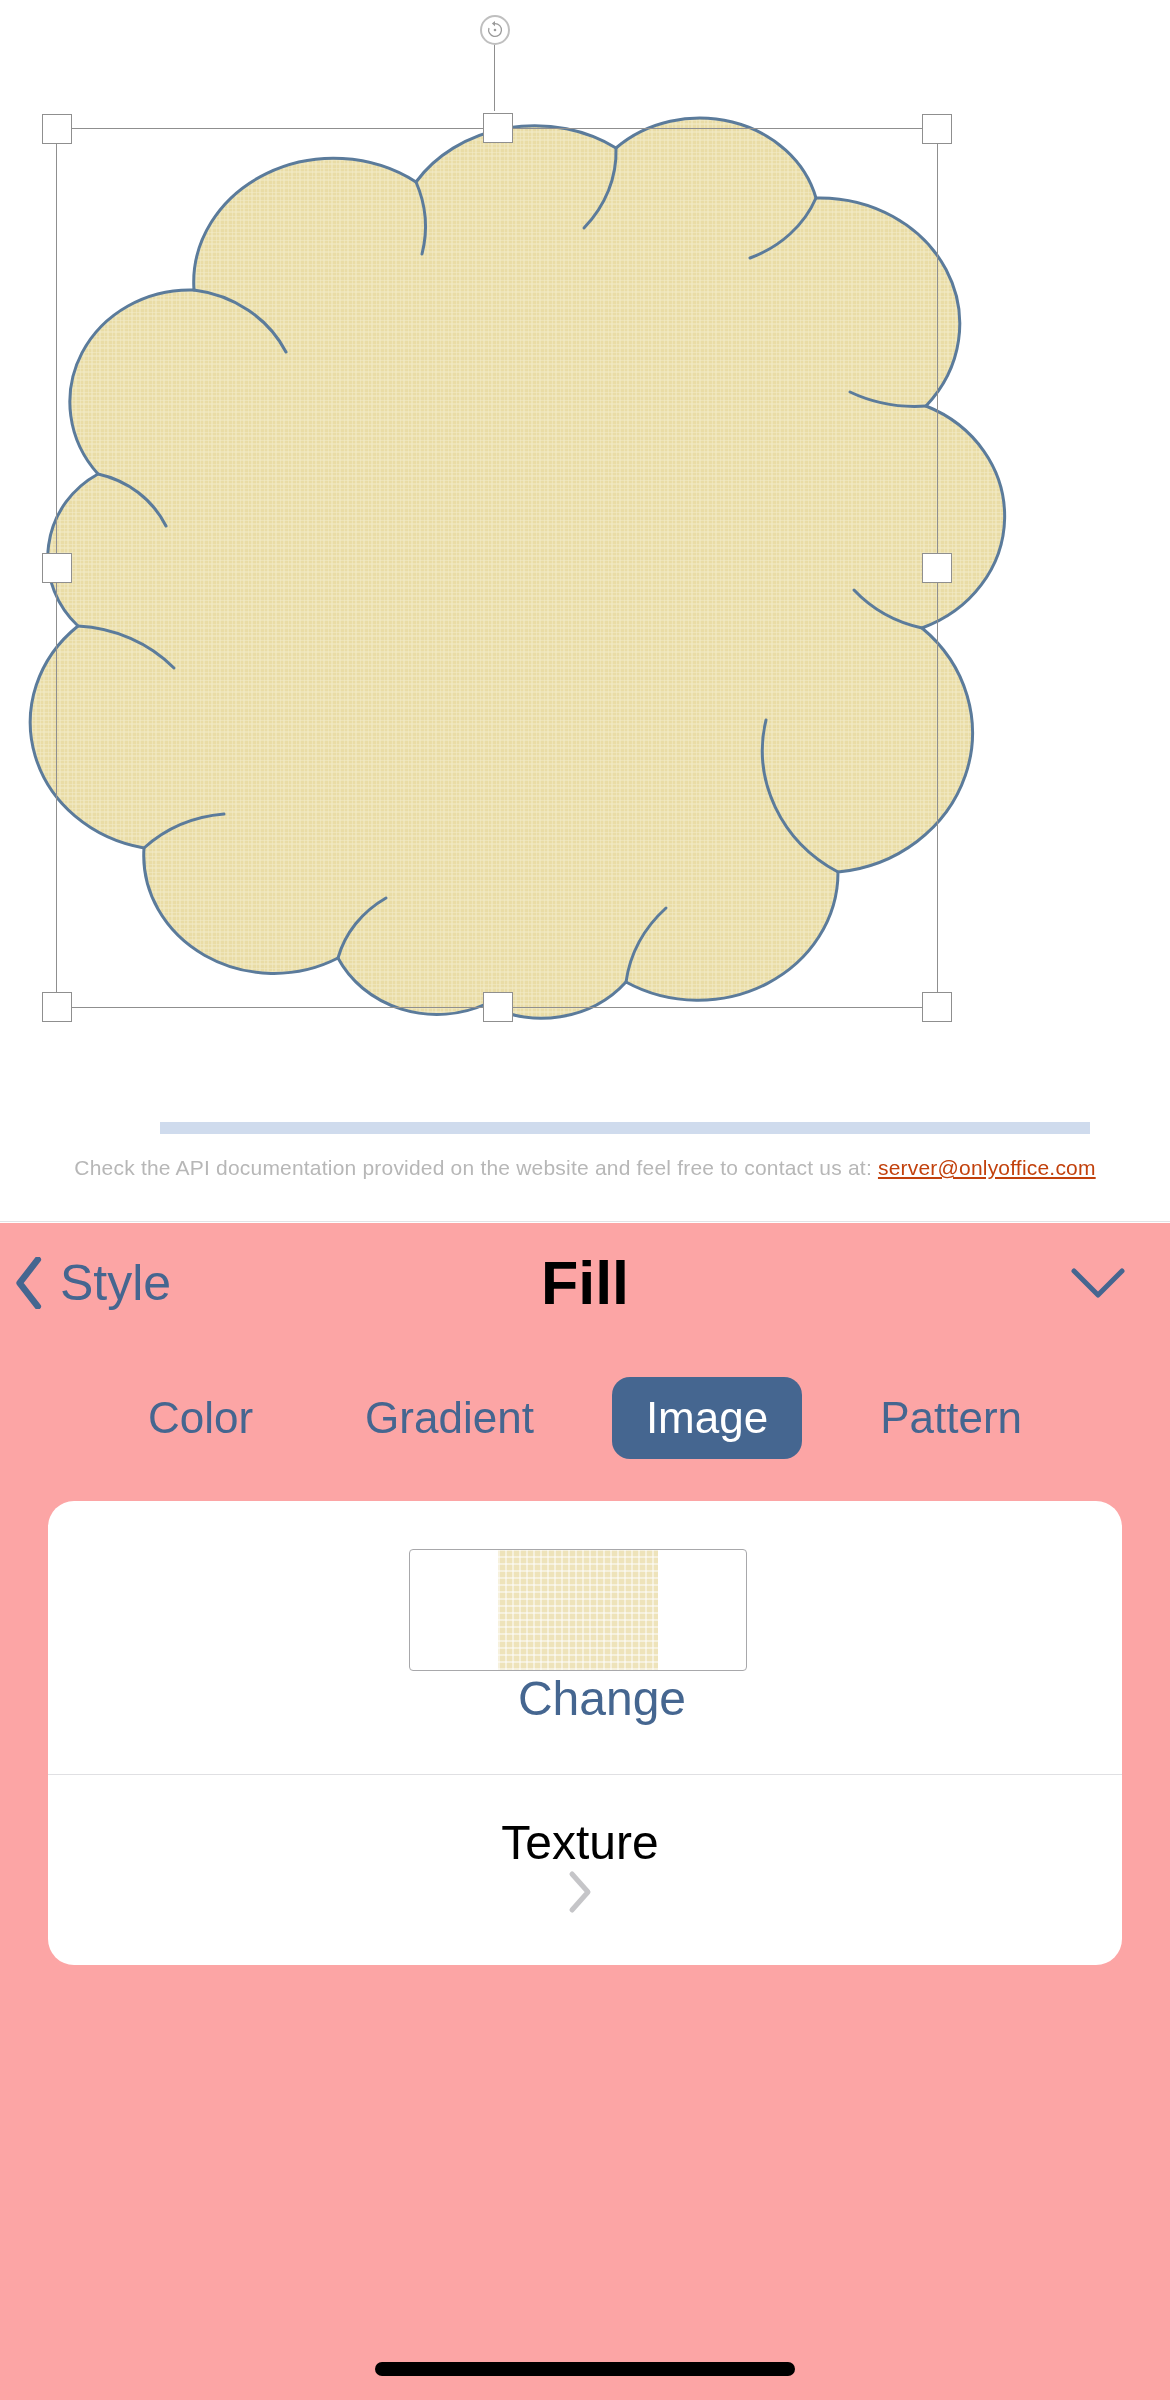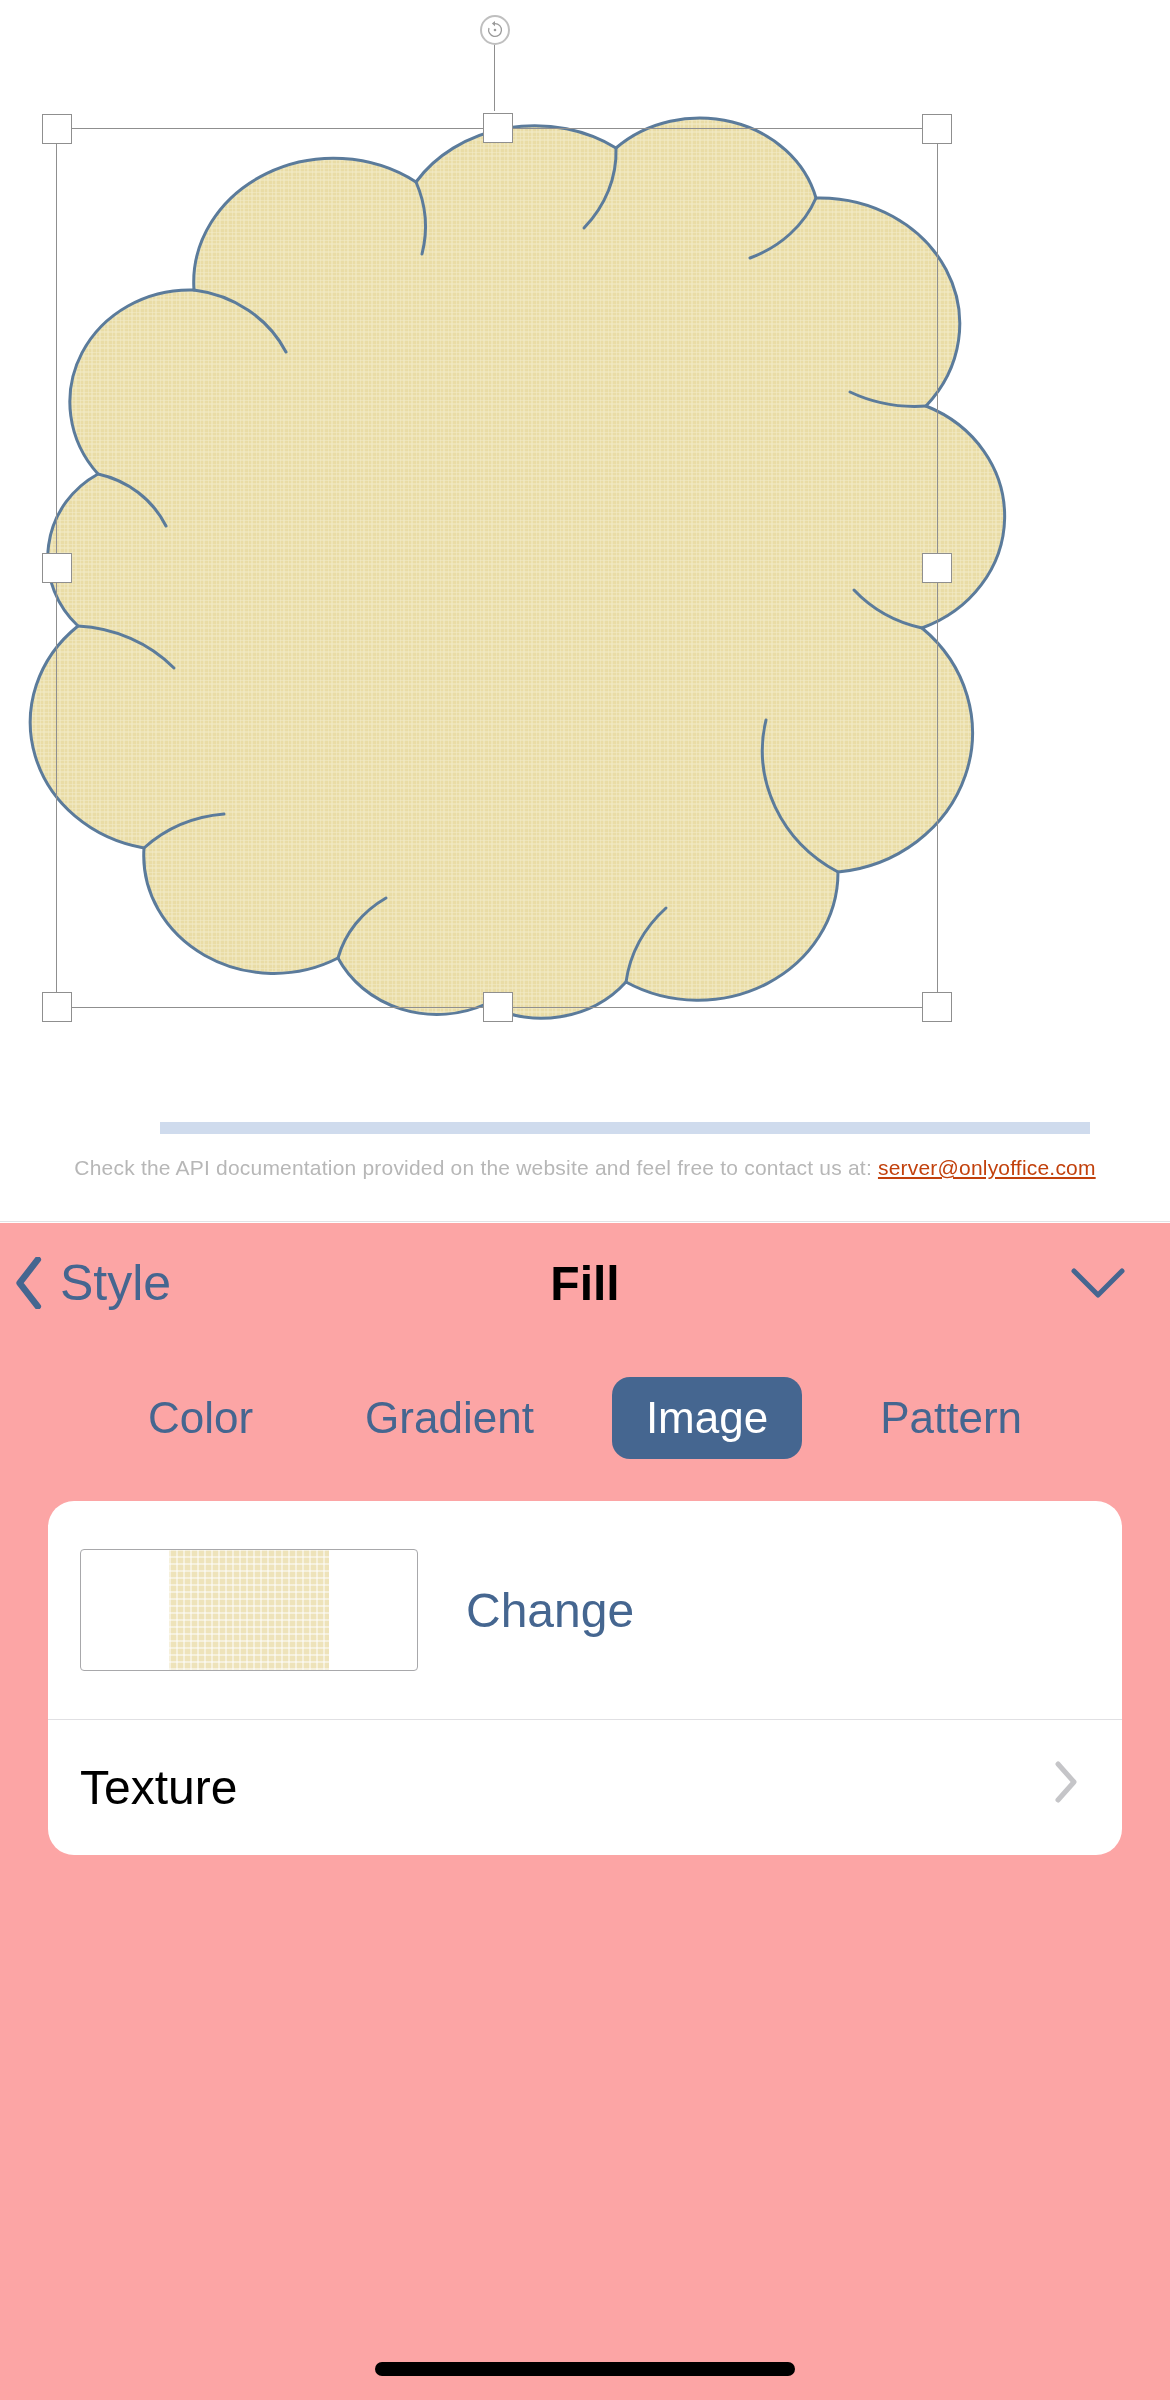--- a/index.html
+++ b/index.html
@@ -34,31 +34,31 @@
     .footer-bar { position:absolute; left:160px; top:1122px; width:930px; height:12px; background:#cfdbed; }
     .footer-text { position:absolute; left:0; right:0; top:1156px; font-size:21px; color:#b7b7b7; text-align:center; letter-spacing:.2px; }
     .footer-text a { color:#c2410c; text-decoration:underline; }
 
     
     .sheet { position:absolute; left:0; right:0; top:1223px; bottom:0; background:#fca5a5; }
 
     .sheet-header { position:relative; height:120px; display:flex; align-items:center; justify-content:center; }
     .back-btn { position:absolute; left:12px; top:0; height:120px; display:flex; align-items:center; color:#456690; font-size:50px; font-weight:400; }
     .back-btn svg { width:36px; height:52px; margin-right:12px; }
-    .sheet-title { font-size:48px; font-weight:700; color:#000; }
+    .sheet-title { font-size:61px; font-weight:700; color:#000; }
     .close-btn { position:absolute; right:44px; top:0; height:120px; display:flex; align-items:center; }
     .close-btn svg { width:56px; height:36px; stroke:#456690; stroke-width:5; fill:none; stroke-linecap:round; stroke-linejoin:round;}
 
     .tabs { height:150px; display:flex; align-items:center; justify-content:center; gap:44px; font-size:44px; }
     .tab { color:#456690; padding:16px 34px; border-radius:18px; }
     .tab.active { background:#456690; color:#fff; }
 
     .card { margin:8px 48px 0 48px; background:#fff; border-radius:26px; padding:0; }
 
-    .row { border-top:1px solid #e0e0e3; }
+    .row { border-top:1px solid #e0e0e3;flex-direction:column; }
     .row:first-child { border-top:none; }
 
     .row-change { display:flex; align-items:center; padding:48px 46px 48px 32px; }
     .preview { width:338px; height:122px; border:1px solid #a8a8ab; border-radius:4px; background:#fff; position:relative; overflow:hidden; }
     .preview-inner { position:absolute; left:88px; top:0; width:160px; height:100%; background-color:#ebdeae; opacity:.85;
       background-image:repeating-linear-gradient(0deg,rgba(255,255,255,.5)0,rgba(255,255,255,.5)2px,transparent 2px,transparent 7px),repeating-linear-gradient(90deg,rgba(255,255,255,.5)0,rgba(255,255,255,.5)2px,transparent 2px,transparent 7px);
     }
     .change-label { margin-left:48px; font-size:48px; color:#456690; }
 
     .row-nav { display:flex; align-items:center; justify-content:space-between; padding:40px 42px 40px 32px; font-size:48px; }

